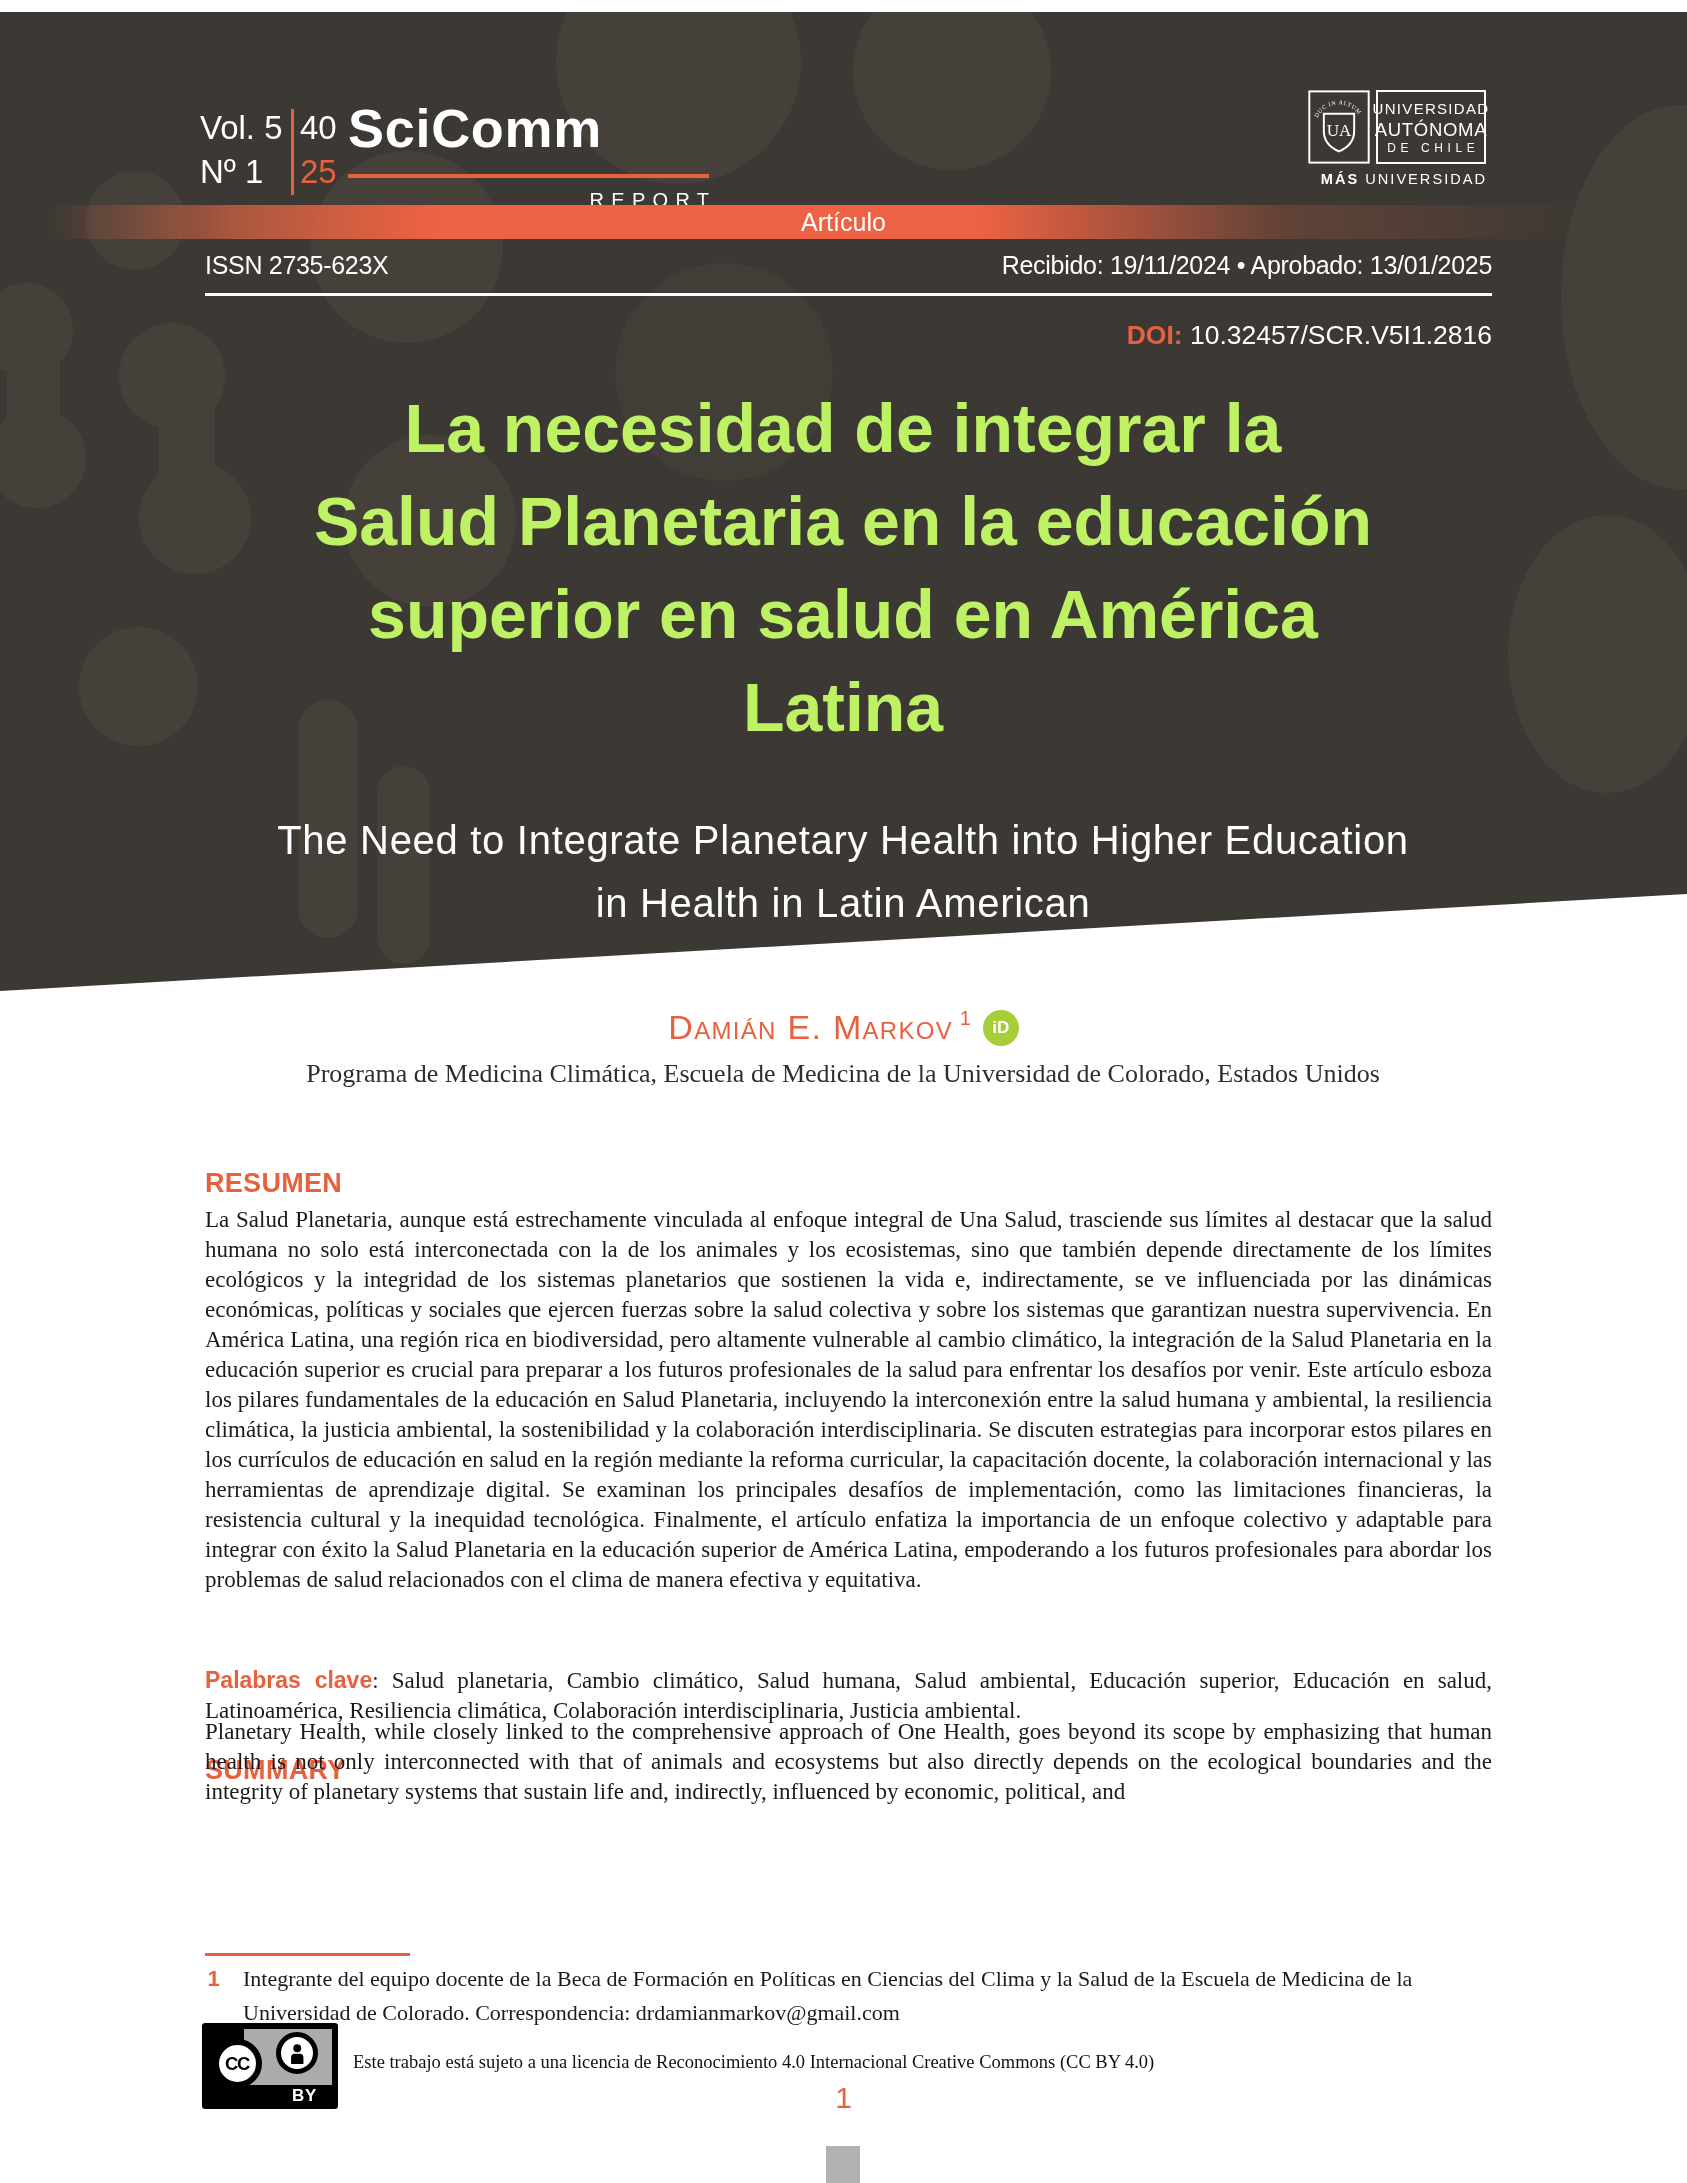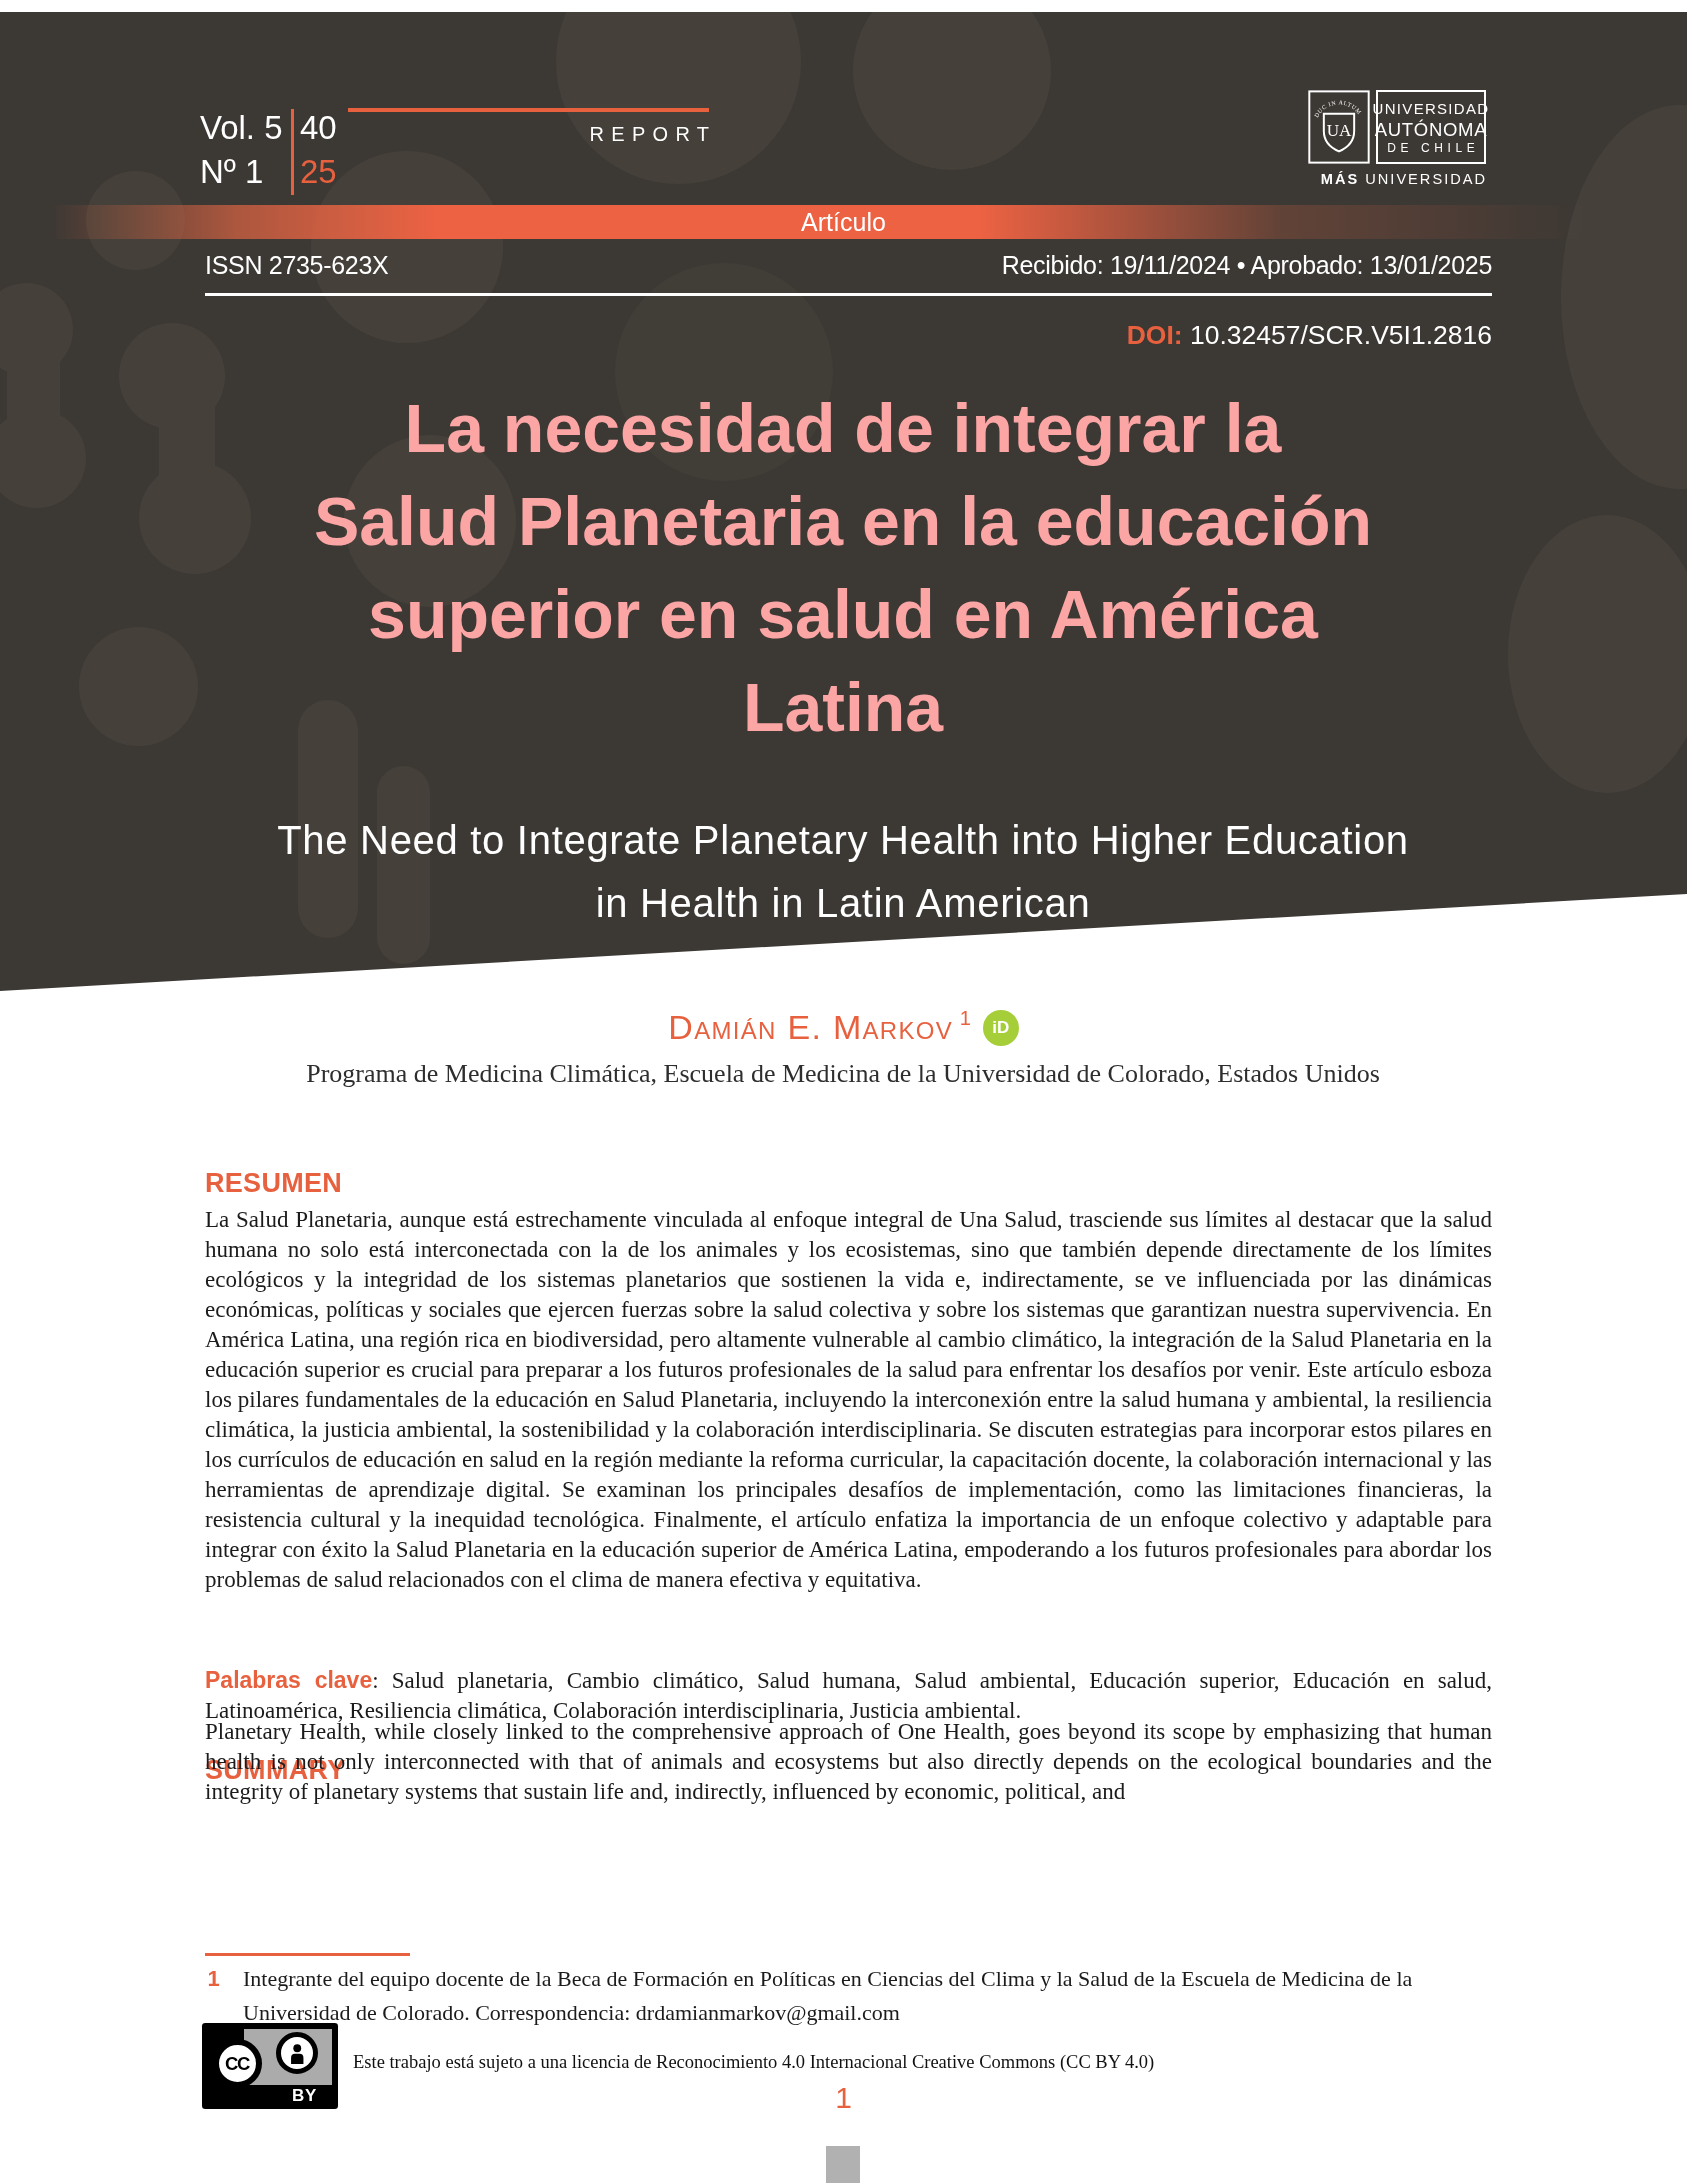--- a/index.html
+++ b/index.html
@@ -41,21 +41,21 @@
     position:absolute; left:0; top:193px; width:1687px; height:34px;
     background:linear-gradient(90deg, rgba(237,98,67,0) 3%, rgba(200,95,65,.8) 14%,
       #ED6243 26%, #ED6243 58%, rgba(110,70,56,.75) 76%, rgba(237,98,67,0) 94%);
     display:flex; align-items:center; justify-content:center;
   }
   .badge-band span { color:#fff; font-size:25px; }
   .meta-row { position:absolute; left:205px; top:239px; width:1287px; display:flex; justify-content:space-between; color:#fff; font-size:25px; letter-spacing:-0.3px; }
   .meta-rule { position:absolute; left:205px; top:281px; width:1287px; height:2.6px; background:#fff; }
   .doi-row { position:absolute; left:205px; top:308px; width:1287px; text-align:right; color:#fff; font-size:26.5px; }
   .doi-label { color:#E8613F; font-weight:bold; }
-  .title-es { position:absolute; left:132px; top:370px; width:1422px; text-align:center; color:#fca5a5; font-size:68px; font-weight:bold; line-height:93px; }
+  .title-es { position:absolute; left:132px; top:370px; width:1422px; text-align:center; color:#bef264; font-size:68px; font-weight:bold; line-height:93px; }
   .title-en { position:absolute; left:165px; top:797px; width:1356px; text-align:center; color:#fff; font-size:40px; font-weight:normal; line-height:63px; letter-spacing:0.7px; }
   
   .author-line { position:absolute; left:0; top:1007px; width:1687px; display:flex; justify-content:center; align-items:flex-start; gap:6.6px; }
   .author-name { font-variant:small-caps; color:#E8613F; font-size:34px; letter-spacing:1.3px; line-height:40px; }
   .author-sup { color:#E8613F; font-size:20px; line-height:20px; margin-top:1.3px; }
   .orcid-badge { width:36px; height:36px; border-radius:50%; background:#A6CE39; color:#fff; display:flex; align-items:center; justify-content:center; font-size:17px; font-weight:bold; margin-left:5.3px; margin-top:2.6px;text-align:right; }
   .affiliation { position:absolute; left:132px; top:1059px; width:1422px; text-align:center; font-family:"Liberation Serif","DejaVu Serif",serif; font-size:26px; color:#2e2e2e; }
   
   .sec-heading { position:absolute; left:205px; color:#E8613F; font-size:27px; font-weight:bold; letter-spacing:0.3px; }
   .h-resumen { top:1168px; }
@@ -112,20 +112,21 @@
         <span>Nº 1</span>
       </div>
       <div class="vol-divider"></div>
       <div class="vol-years">
         <span>40</span>
         <span class="year-bottom">25</span>
       </div>
     </div>
 
     <div class="brand">
+      <div class="brand-title">SciComm</div>
       <div class="brand-rule"></div>
       <div class="brand-sub">REPORT</div>
     </div>
 
     <div class="uni-logo">
       <div class="uni-boxes">
         <div class="uni-shield-box">
           <svg viewBox="0 0 94 112" width="62" height="74">
             <rect x="2" y="2" width="90" height="108" fill="none" stroke="#fff" stroke-width="3"></rect>
             <defs>

